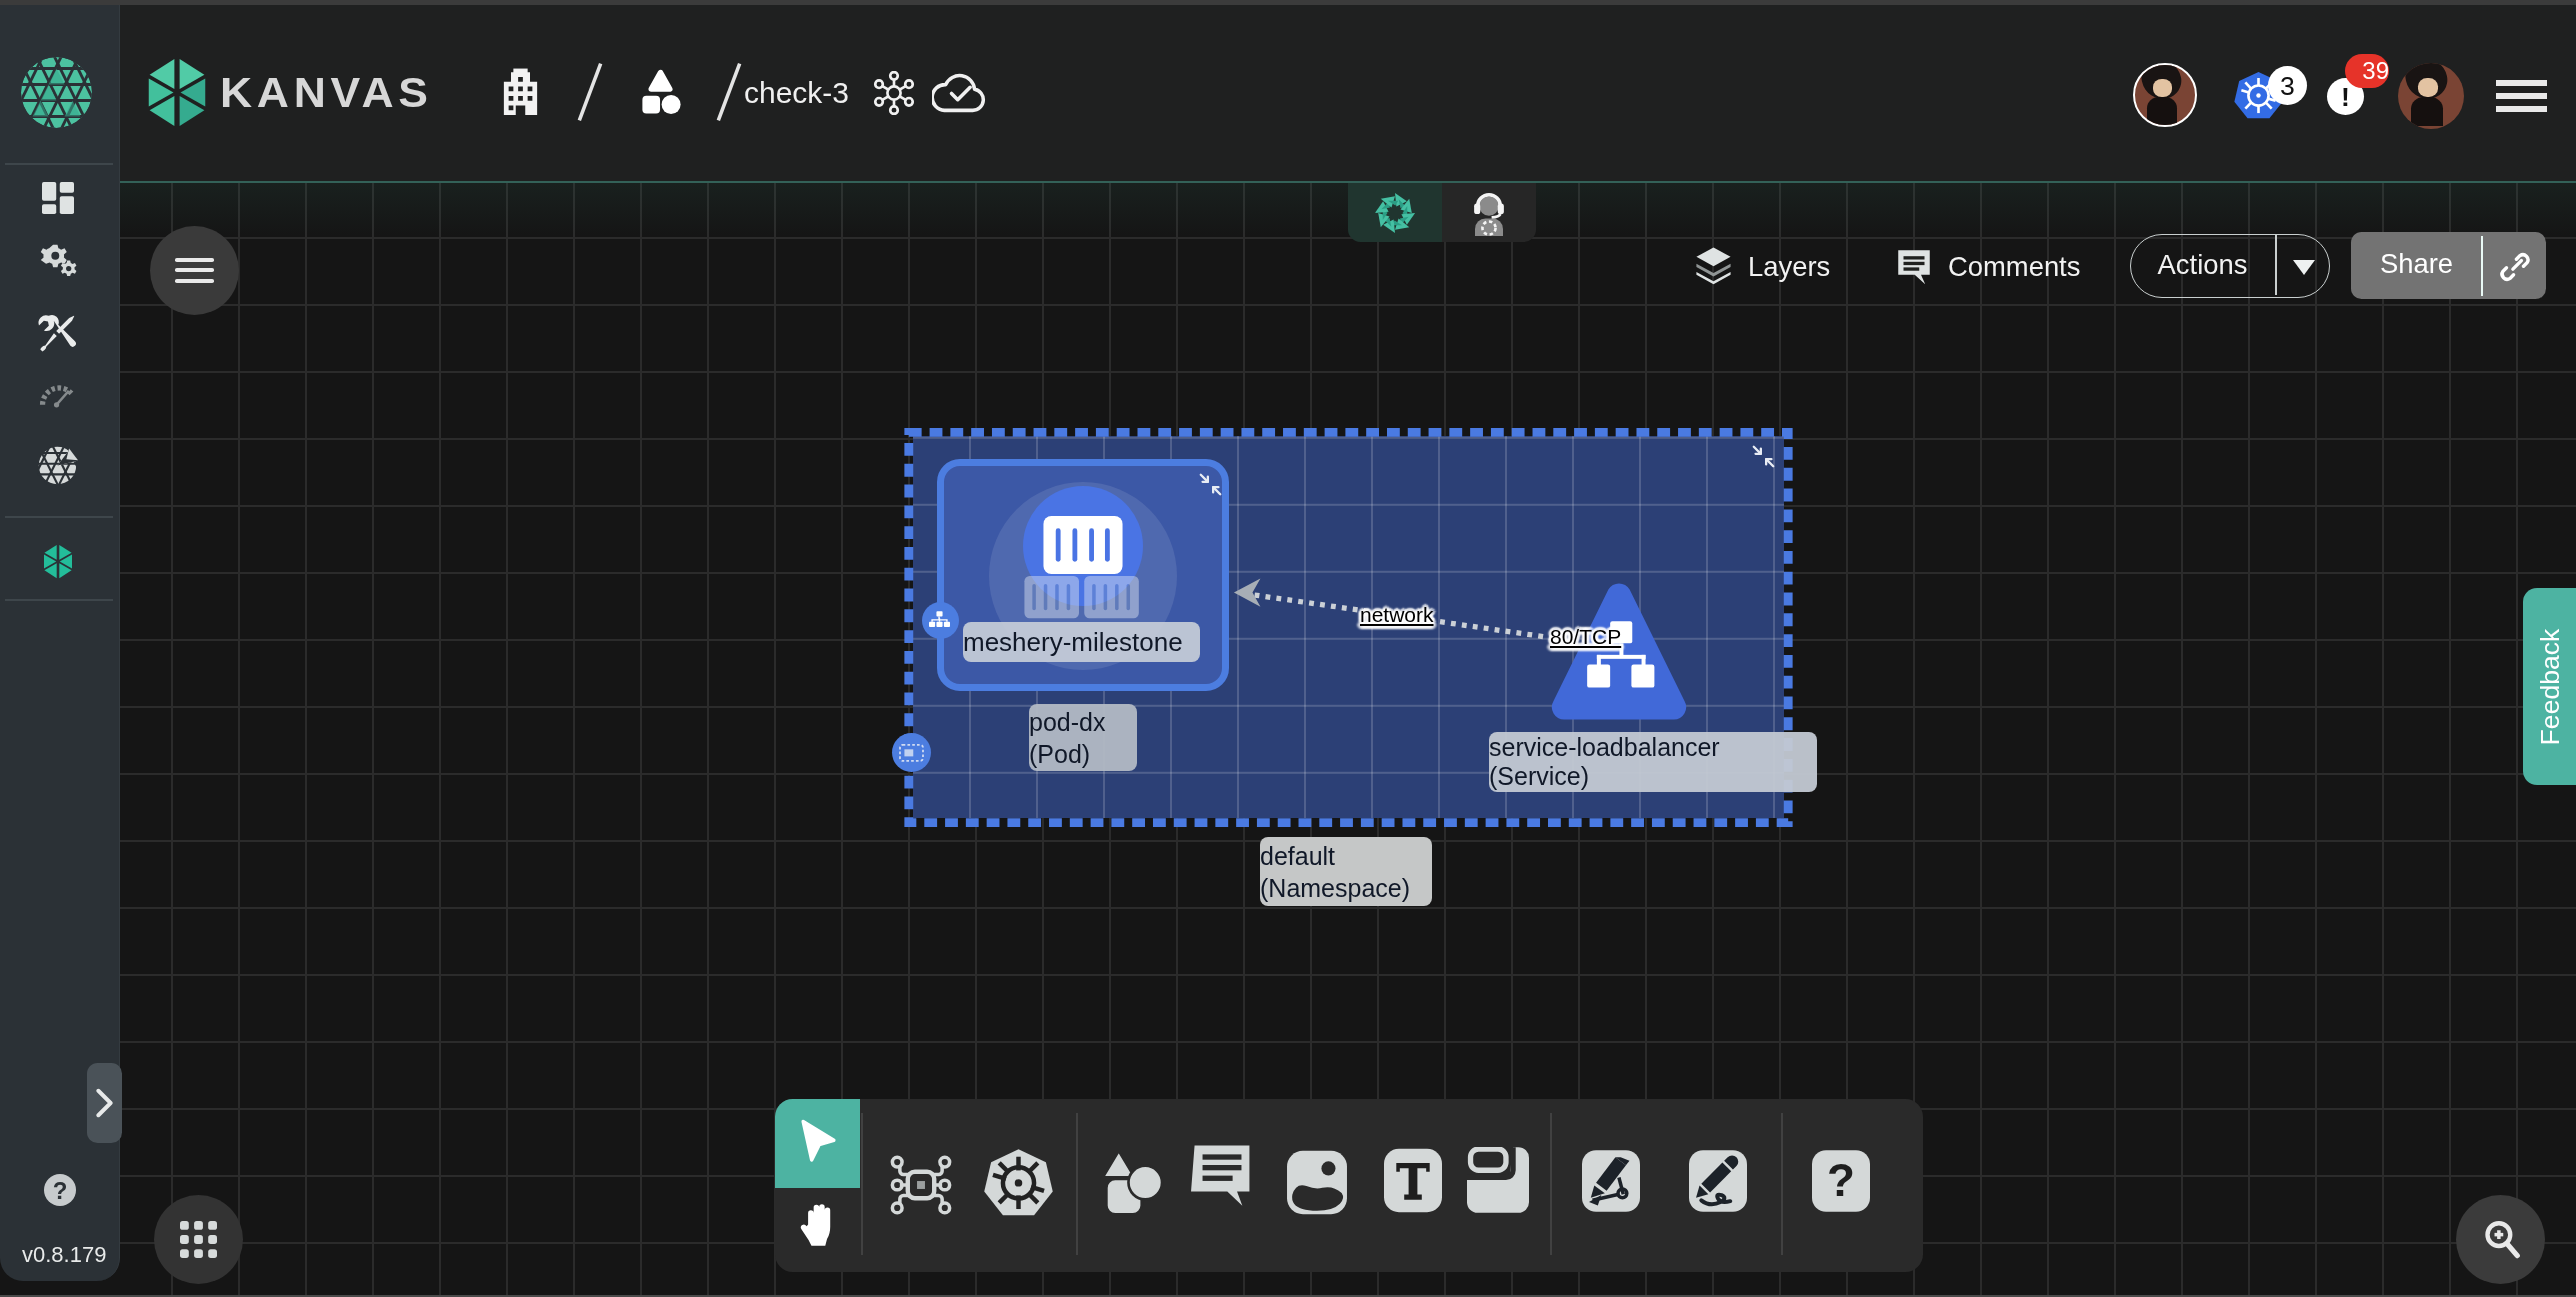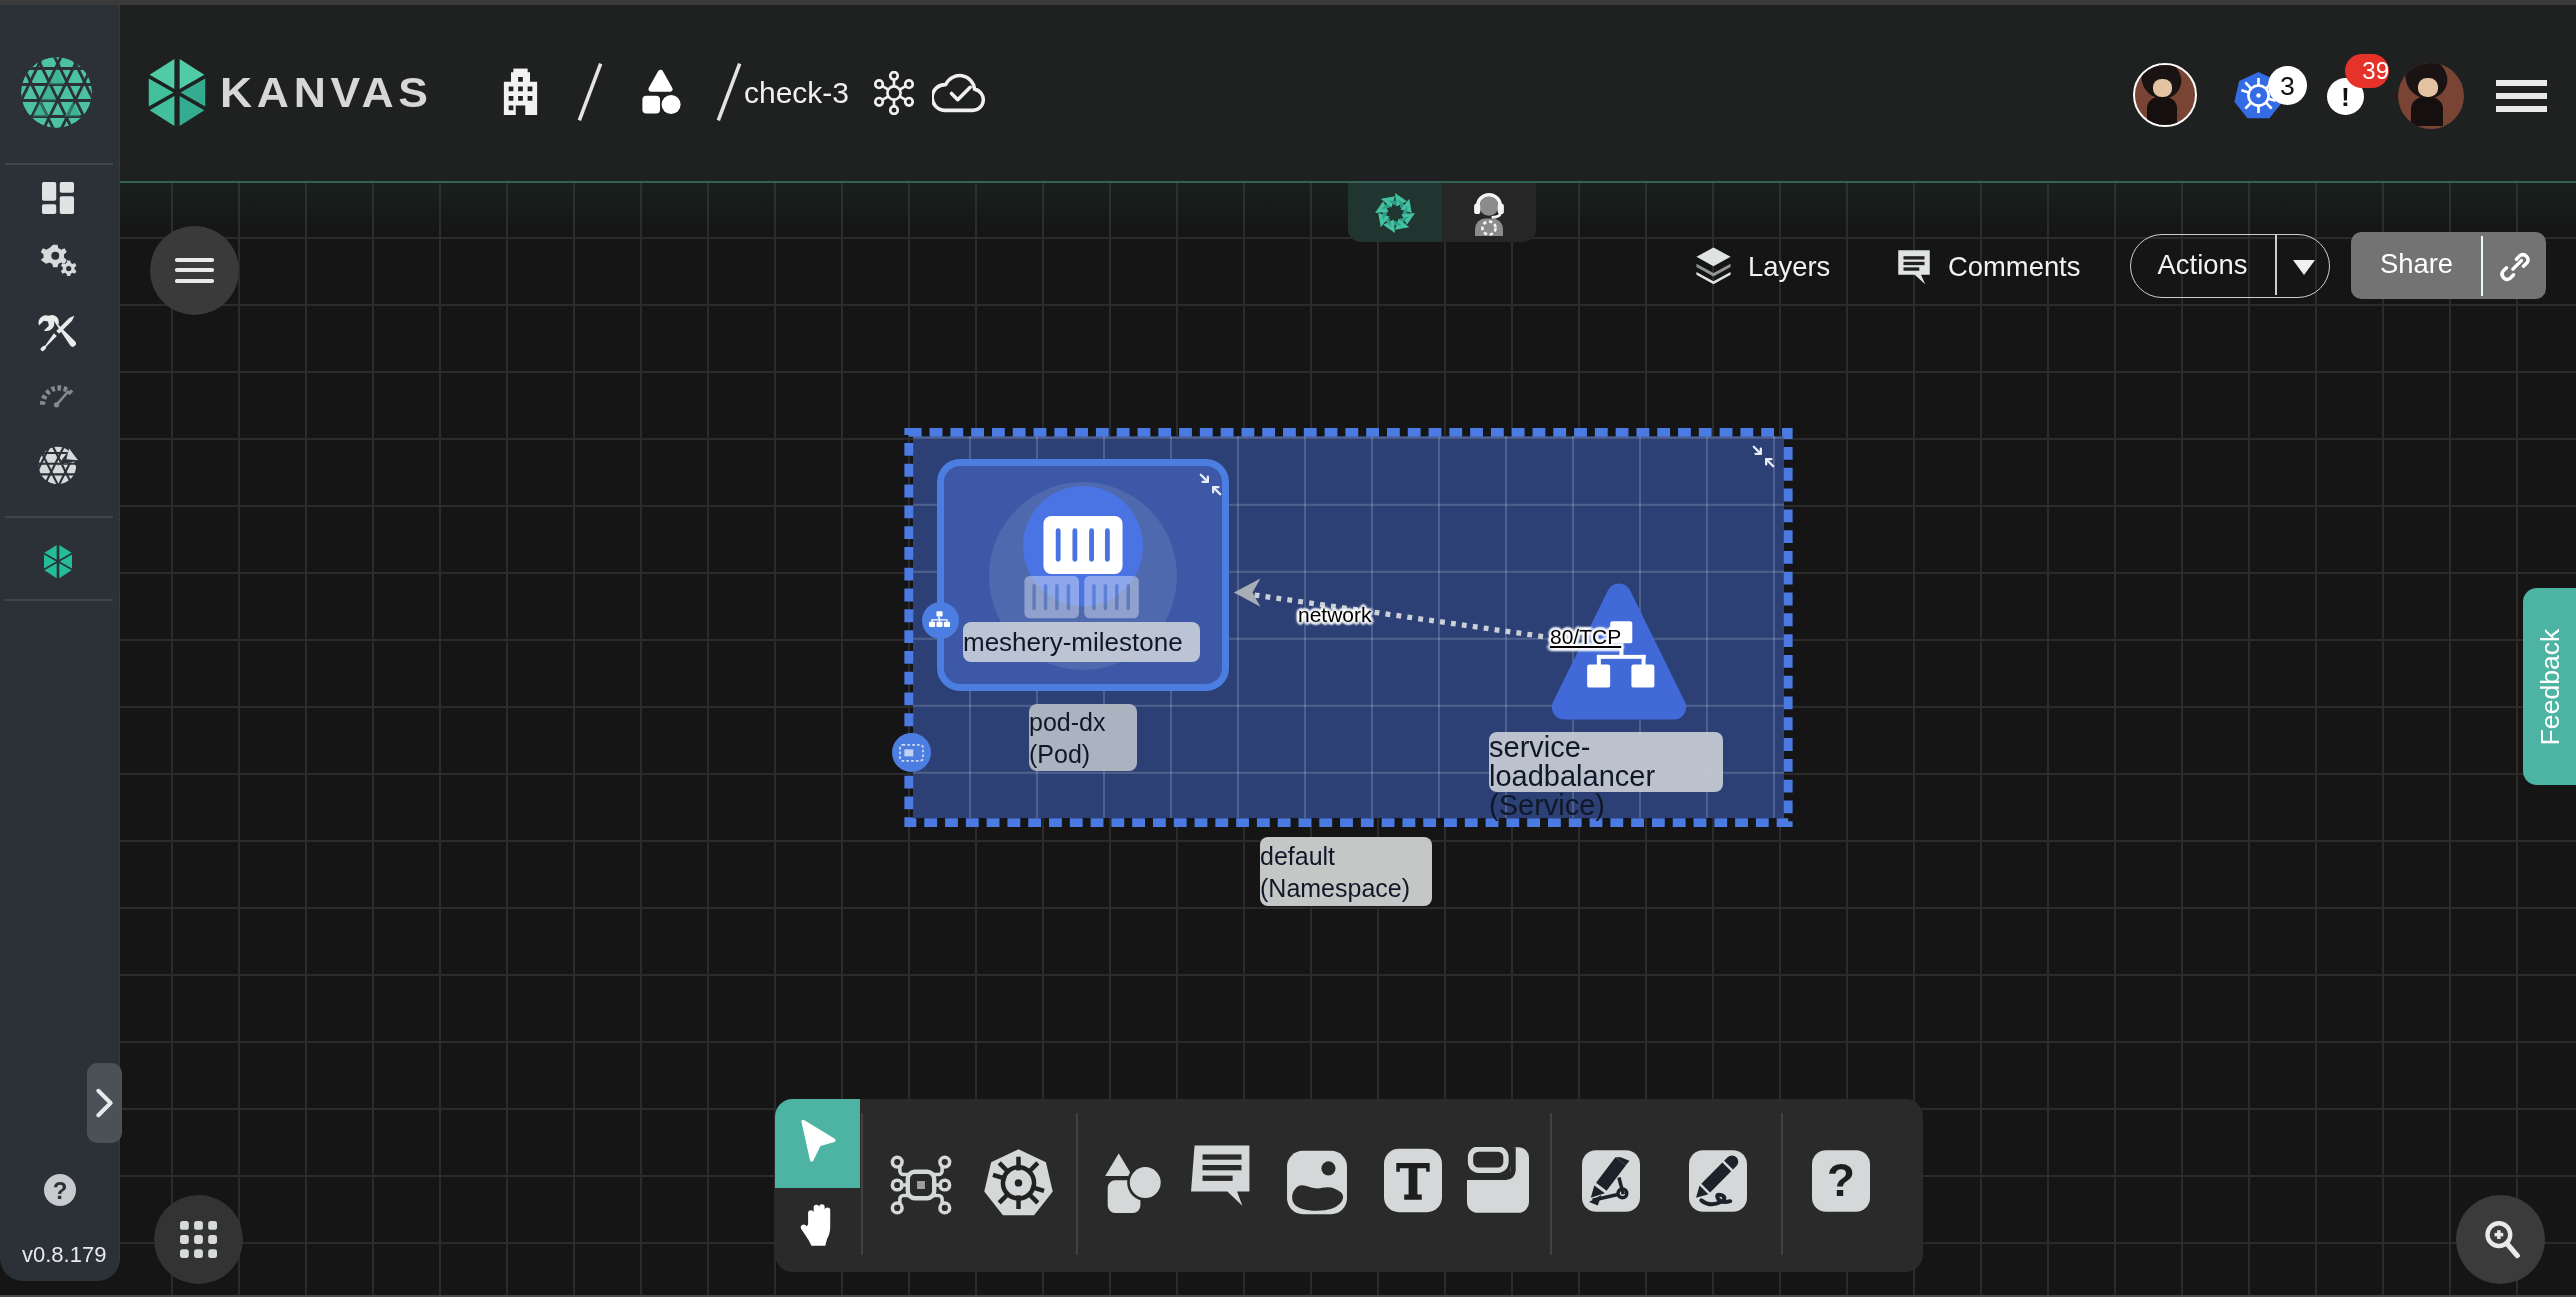--- a/index.html
+++ b/index.html
@@ -73,22 +73,22 @@
     border:7px solid #4c7de0; background:#3c58a6; z-index:4; }
   #podglow { position:absolute; left:989px; top:482px; width:188px; height:188px; border-radius:50%;
     background:rgba(255,255,255,0.10); z-index:4; }
   #podcircle { position:absolute; left:1023px; top:486px; width:120px; height:120px; border-radius:50%;
     background:#4a74e4; z-index:5; }
   .chip { position:absolute; border-radius:8px; color:#101828; text-align:left; z-index:6; }
   #chip-pod-name { left:963px; top:622px; width:237px; height:40px; background:rgba(199,205,216,0.92);
     font-size:26px; line-height:40px; }
   #chip-pod { left:1029px; top:704px; width:108px; height:67px; background:rgba(178,185,196,0.95);
     font-size:25px; line-height:32px; padding-top:1.8px;}
-  #chip-svc { left:1489px; top:732px; width:234px; height:60px; background:rgba(195,201,211,0.95);
-    font-size:29px; line-height:29px; padding-top:0.9px;}
+  #chip-svc { left:1489px; top:732px; width:328px; height:60px; background:rgba(195,201,211,0.95);
+    font-size:25px; line-height:29px; padding-top:0.9px;}
   #chip-ns { left:1260px; top:837px; width:172px; height:69px; background:#c5c7c7;
     font-size:25px; line-height:32px; padding-top:2.7px;}
   .edgelbl { position:absolute; color:#000; font-size:21px; font-weight:400; z-index:6;
     text-shadow:-2.7px 0 1.8px #fff, 2.7px 0 1.8px #fff, 0 -2.7px 1.8px #fff, 0 2.7px 1.8px #fff,
       -1.8px -1.8px 1.8px #fff, 1.8px 1.8px 1.8px #fff, -1.8px 1.8px 1.8px #fff, 1.8px -1.8px 1.8px #fff; }
 
   
   #toolbar { position:absolute; left:775px; top:1099px; width:1148px; height:173px; background:#2a2a2a;
     border-radius:17.7px; z-index:10; }
   #cursortile { position:absolute; left:0; top:0; width:85px; height:89px; background:#4db3a2;
@@ -440,21 +440,21 @@
       <rect x="69" y="50" width="25" height="25" rx="2.5"></rect>
       <rect x="79.5" y="75" width="4.5" height="15"></rect>
       <rect x="54" y="88" width="55" height="4.5"></rect>
       <rect x="54" y="88" width="4.5" height="12"></rect>
       <rect x="104.5" y="88" width="4.5" height="12"></rect>
       <rect x="43" y="99" width="26" height="26" rx="2.5"></rect>
       <rect x="93" y="99" width="26" height="26" rx="2.5"></rect>
     </g>
   </svg>
 
-  <div class="edgelbl" style="left:1298px;top:603px;">network</div>
+  <div class="edgelbl" style="left:1360px;top:603px;text-decoration:underline;">network</div>
   <div class="edgelbl" style="left:1550px;top:625px;text-decoration:underline;">80/TCP</div>
   <div class="chip" id="chip-pod-name">meshery-milestone</div>
   <div class="chip" id="chip-pod">pod-dx<br>(Pod)</div>
   <div class="chip" id="chip-svc">service-loadbalancer<br>(Service)</div>
   <div class="chip" id="chip-ns">default<br>(Namespace)</div>
 
   <div id="toolbar">
     <div id="cursortile">
       <svg style="position:absolute;left:23px;top:19.5px" width="41" height="46" viewBox="0 0 24 26" fill="#ffffff">
         <path d="M3 1 L21 12 L12.5 14.5 L8 23.5 z" stroke="#fff" stroke-width="2" stroke-linejoin="round"></path>

